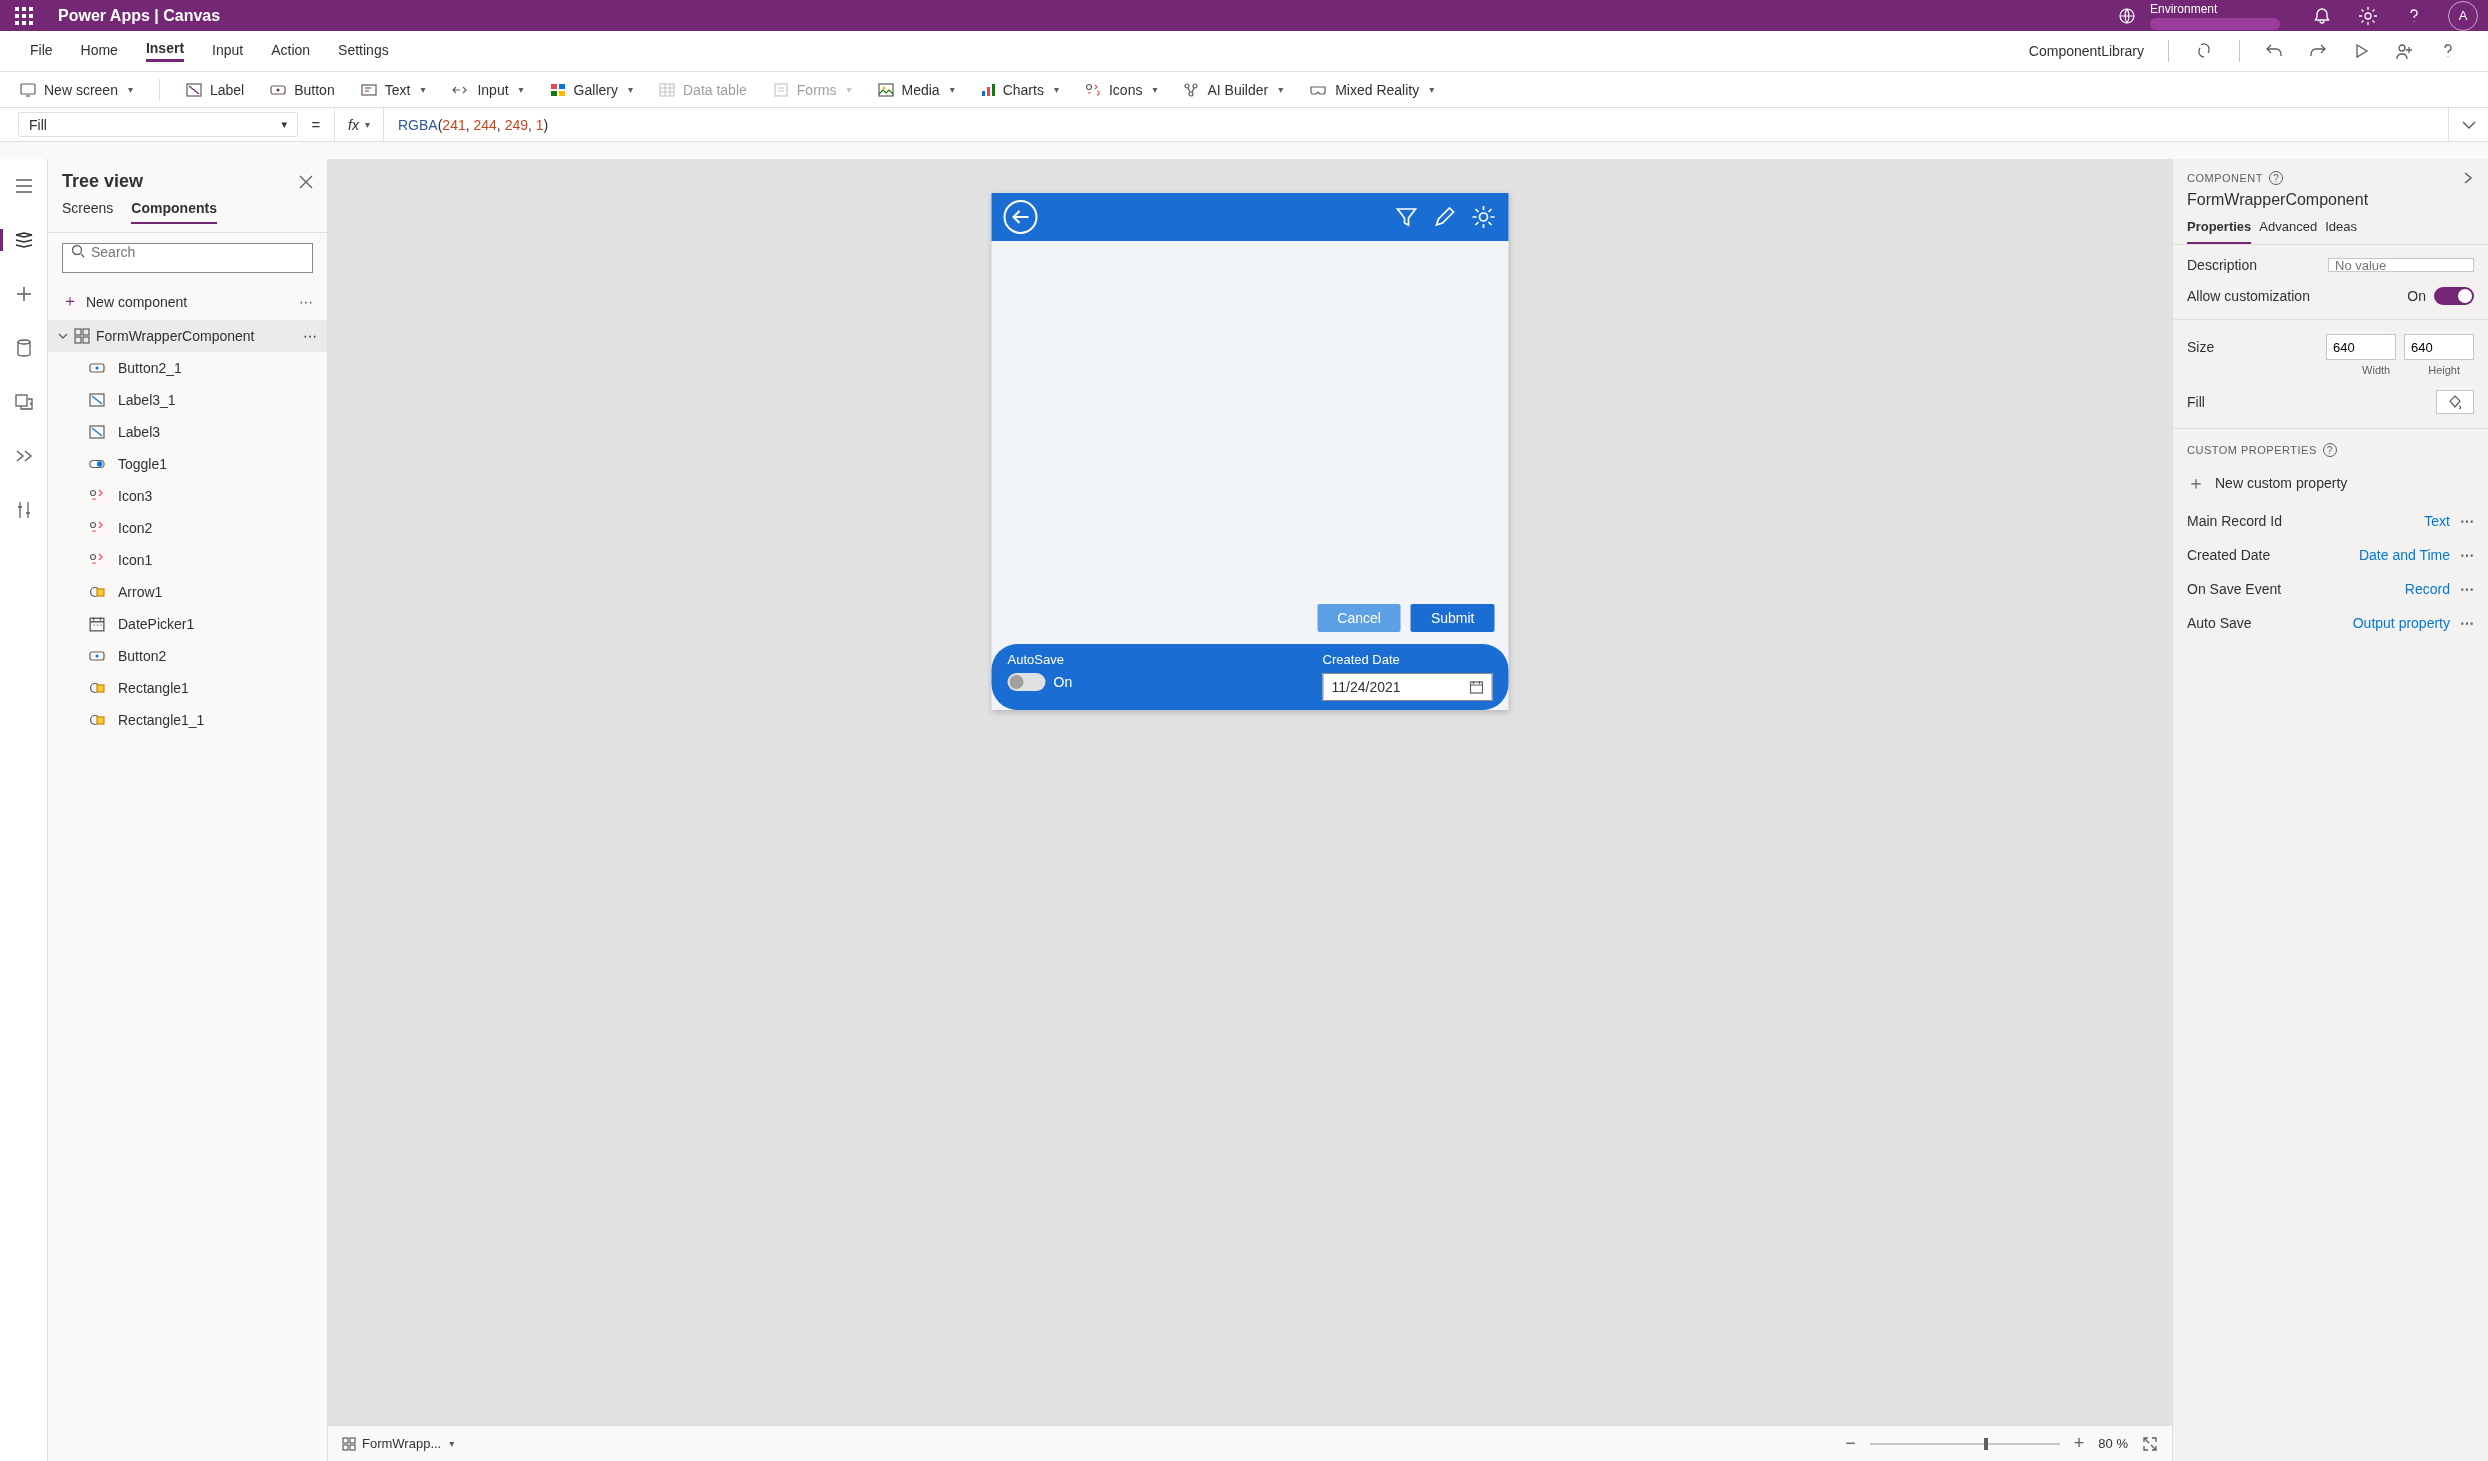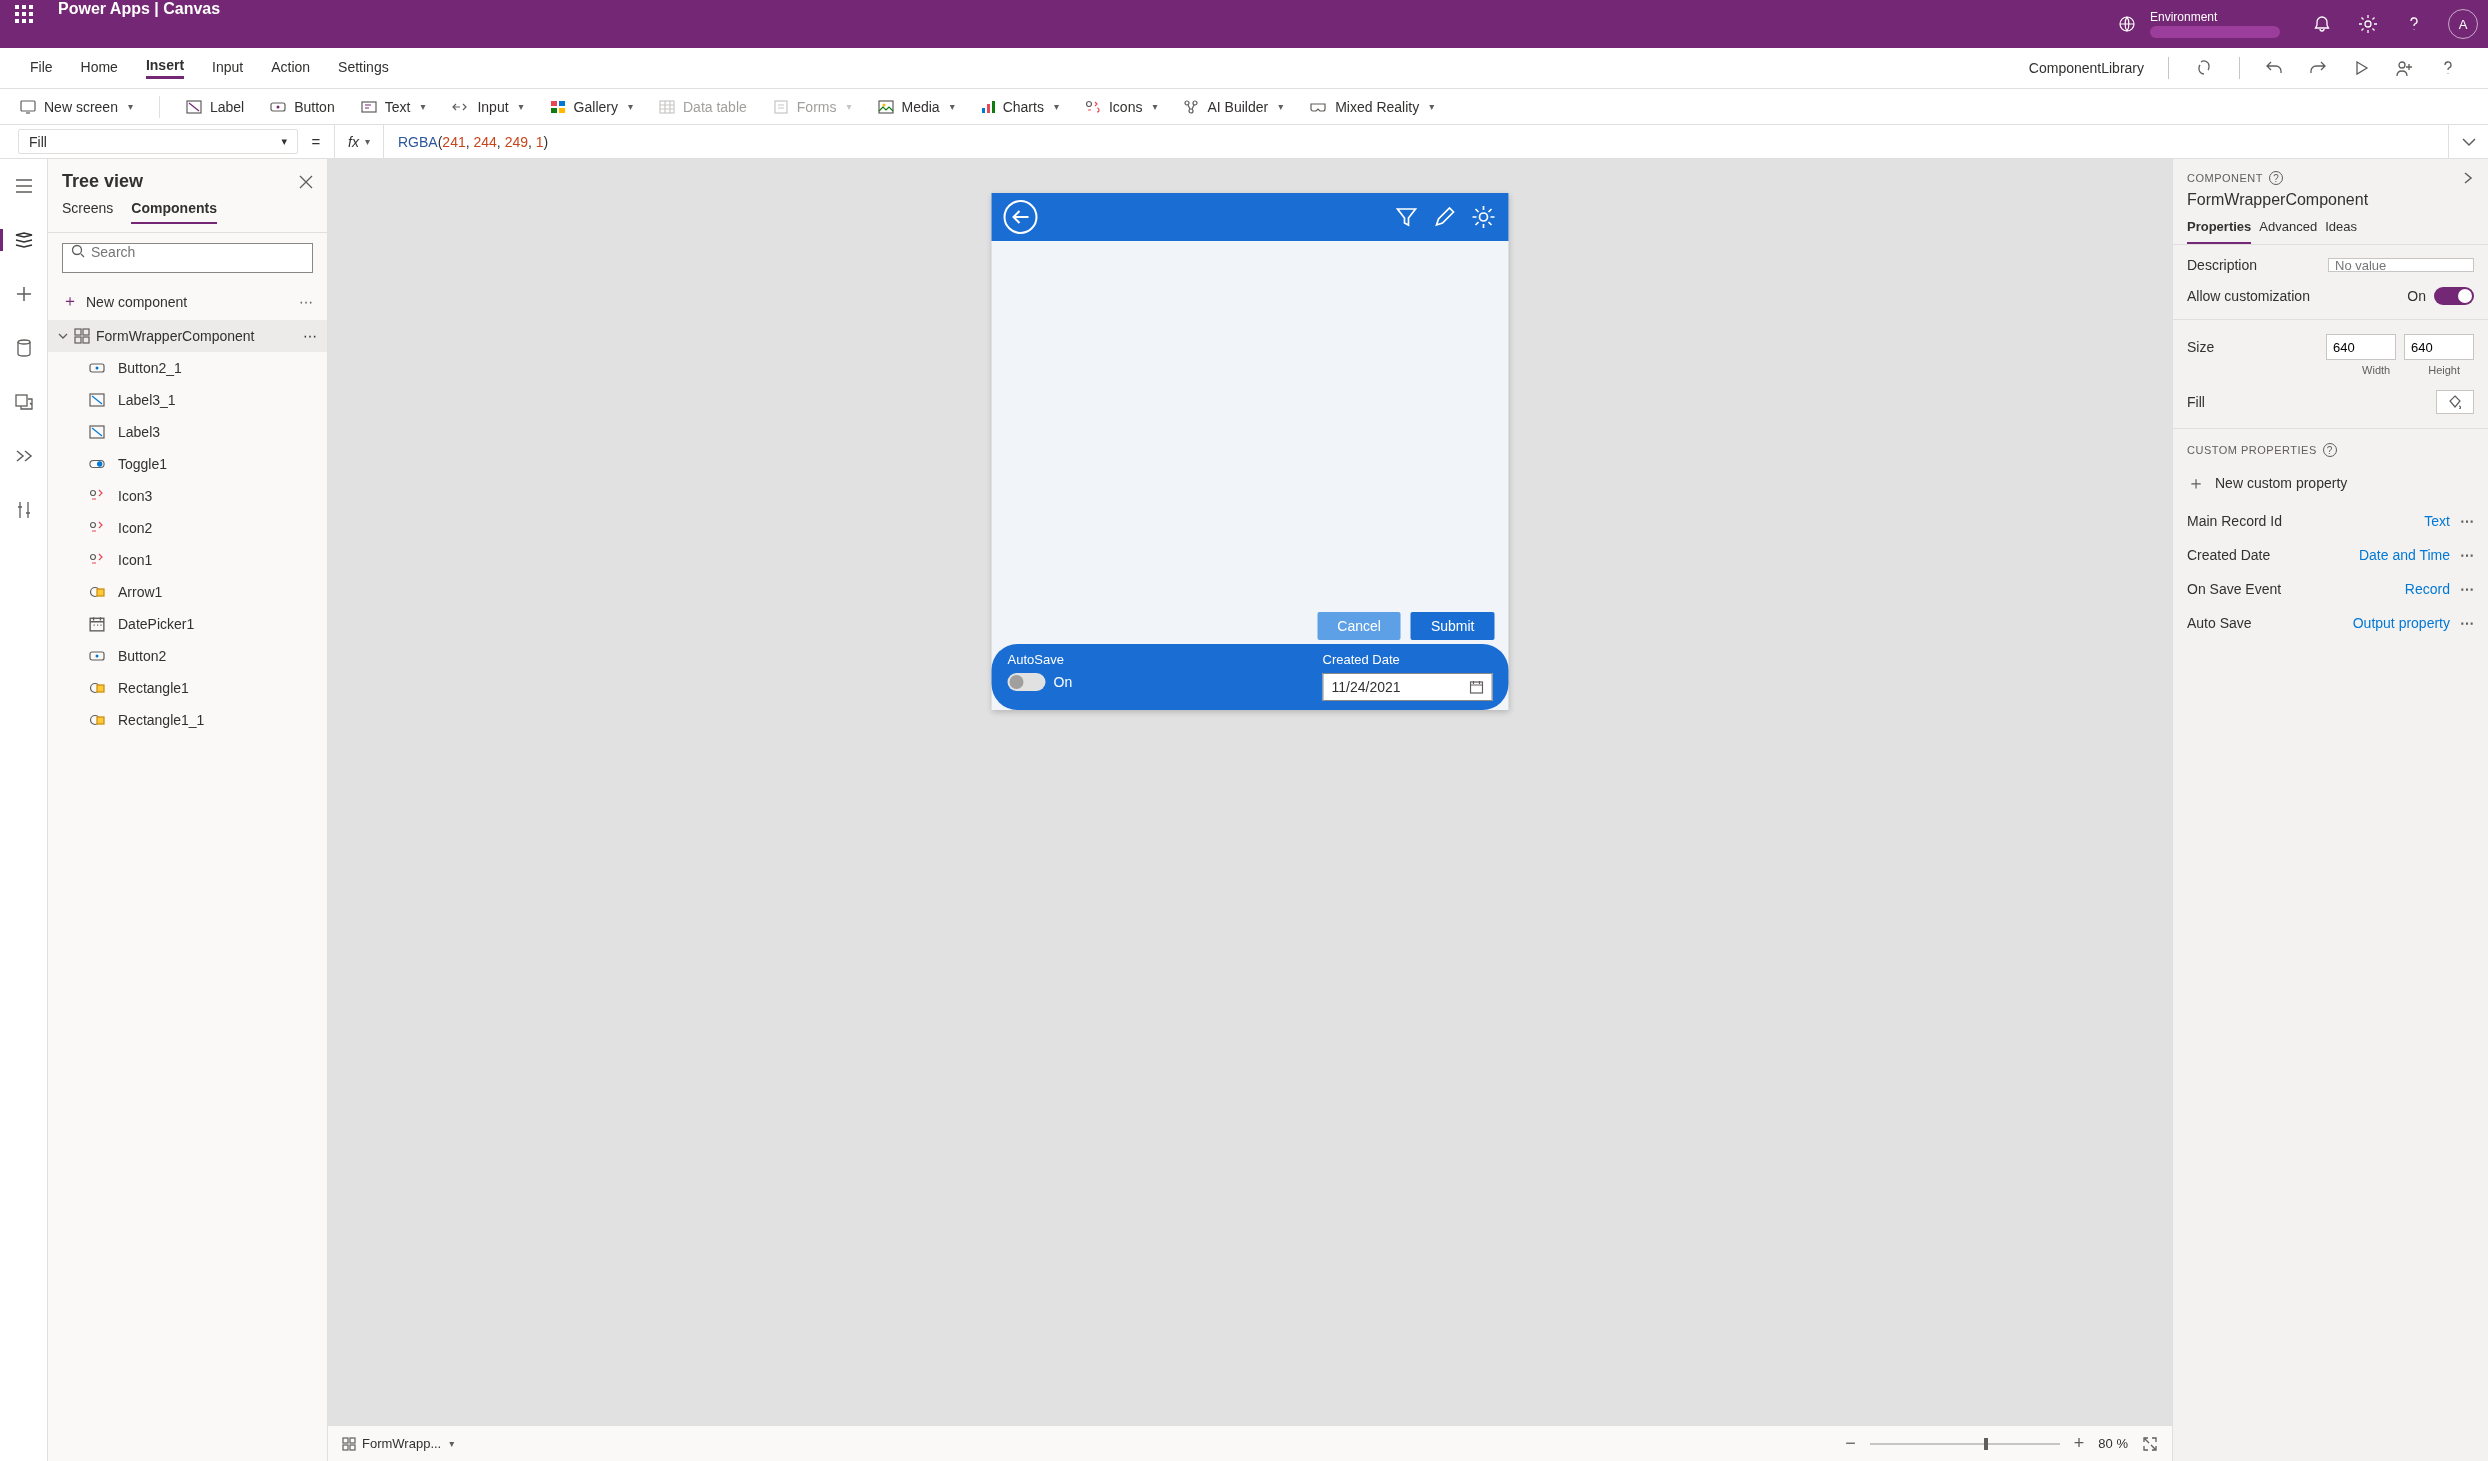--- a/index.html
+++ b/index.html
@@ -1,20 +1,20 @@
 <!DOCTYPE html>
 <html><head>
 <meta charset="utf-8">
 <style>
 * { box-sizing: border-box; margin: 0; padding: 0; font-family: "Segoe UI", sans-serif; }
 html, body { height: 100%; }
 body { font-size: 14px; color: #323130; background: #faf9f8; overflow: hidden; }
 
 
-.top-bar { height: 48px; background: #742774; color: #fff; display: flex; padding: 0 10px; }
+.top-bar { height: 31px; background: #742774; color: #fff; display: flex; align-items: center; padding: 0 10px; }
 .waffle-grid { width: 28px; height: 28px; display: inline-flex; align-items: center; justify-content: center; margin-right: 20px; cursor: pointer; }
 .waffle-dots { display: grid; grid-template-columns: repeat(3, 4px); grid-gap: 3px; }
 .waffle-dots span { width: 4px; height: 4px; background: #fff; }
 .app-title { font-size: 16px; font-weight: 600; }
 .env-block { margin-left: auto; display: flex; align-items: center; gap: 12px; }
 .env-block .env-icon { width: 22px; height: 22px; display:flex; align-items:center; justify-content:center; }
 .env-text { display:flex; flex-direction:column; font-size:12px; line-height:14px; }
 .env-redact { width: 130px; height: 12px; background: #9b3e9b; border-radius: 6px; margin-top:2px; }
 .top-icons { display: flex; align-items: center; gap: 22px; margin-left: 30px; }
 .top-icons .icon-btn { width: 24px; height: 24px; display:flex; align-items:center; justify-content:center; cursor:pointer; }
@@ -77,21 +77,21 @@
 .tree-node.child .icon-holder { width:18px; display:flex; justify-content:center; margin-right:6px; }
 .icon-holder svg { width:16px; height:16px; }
 
 
 .canvas-area { flex:1; background:#e1e1e1; position:relative; overflow:hidden; }
 .canvas-stage { position:absolute; left:50%; top:34px; transform:translateX(-50%); width:517px; height:517px; background:rgb(241,244,249); box-shadow:0 2px 6px rgba(0,0,0,.2); }
 .stage-header { height:48px; background:#1a6dd2; display:flex; align-items:center; padding:0 12px; gap:14px; }
 .stage-header .spacer { flex:1; }
 .back-circle { width:34px; height:34px; border:2px solid #fff; border-radius:50%; display:flex; align-items:center; justify-content:center; }
 .stage-body { position:absolute; top:48px; bottom:66px; left:0; right:0; }
-.btn-row { position:absolute; bottom:4px; right:14px; display:flex; gap:10px; }
+.btn-row { position:absolute; bottom:12px; right:14px; display:flex; gap:10px; }
 .stage-btn { padding: 6px 20px; font-size:14px; color:#fff; border:none; border-radius:2px; cursor:pointer; }
 .stage-btn.cancel { background:#5da0e6; }
 .stage-btn.submit { background:#1a6dd2; }
 .stage-footer { position:absolute; bottom:0; left:0; right:0; height:66px; background:#1a6dd2; color:#fff; padding:8px 16px; display:flex;border-radius:26px; }
 .footer-left { flex:1; }
 .footer-label { font-size:13px; margin-bottom:6px; }
 .toggle-ctrl { display:flex; align-items:center; gap:8px; }
 .toggle-pill { width:38px; height:18px; border-radius:10px; background:#e1e1e1; position:relative; }
 .toggle-pill .knob { position:absolute; left:2px; top:2px; width:14px; height:14px; border-radius:50%; background:#a19f9d; }
 .date-input-wrap { display:flex; align-items:center; background:#fff; color:#323130; height:28px; width:170px; padding:0 8px; border:1px solid #8a8886; }

